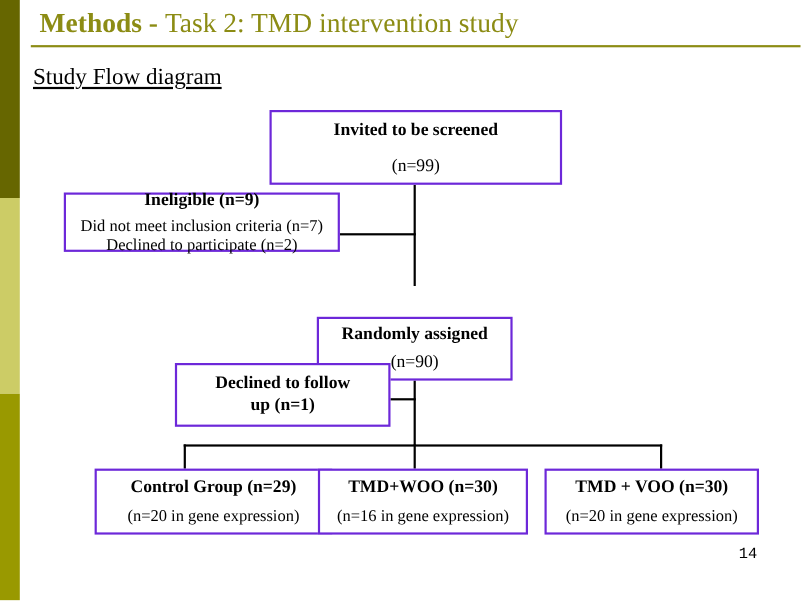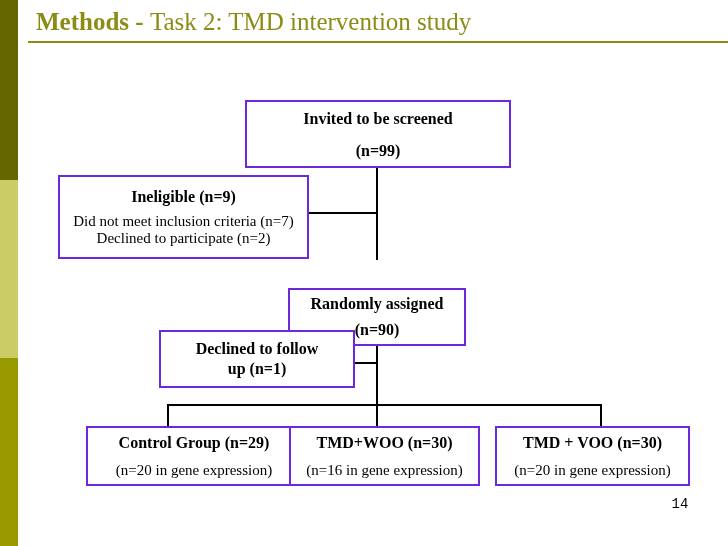--- a/index.html
+++ b/index.html
@@ -75,36 +75,36 @@
     text-align: center;
     color: #000000;
     z-index: 3;
   }
   .flow-title {
     font-weight: bold;
     font-size: 16px;
     line-height: 20px;
   }
   .flow-sub {
-    font-weight: bold;
+    font-weight: normal;
     font-size: 16px;
     line-height: 20px;
   }
   .flow-note {
     font-weight: normal;
     font-size: 15px;
     line-height: 17px;
   }
 
   
   #box-invited   { left: 245px; top: 100px; width: 266px; height: 68px; }
   #box-invited .flow-title { margin-top: 2px; }
   #box-invited .flow-sub   { margin-top: 12px; }
 
-  #box-ineligible { left: 58px; top: 175px; width: 251px; height: 84px; padding: 2px 4px; }
+  #box-ineligible { left: 58px; top: 175px; width: 251px; height: 54px; padding: 2px 4px; }
   #box-ineligible .flow-title { margin-bottom: 6px; }
 
   #box-random    { left: 288px; top: 260px; width: 178px; height: 58px; margin-top: 28px; }
   #box-random .flow-sub { margin-top: 6px; }
 
   #box-declined  { left: 115px; top: 330px; width: 196px; height: 58px; margin-left: 44px; }
 
   #box-control   { left: 86px;  top: 426px; width: 216px; height: 60px; }
   #box-woo       { left: 289px; top: 426px; width: 191px; height: 60px; }
   #box-voo       { left: 495px; top: 426px; width: 195px; height: 60px; }
@@ -153,20 +153,21 @@
 
 <div id="slide">
 
   <div class="sidebar-band" id="band-top"></div>
   <div class="sidebar-band" id="band-mid"></div>
   <div class="sidebar-band" id="band-bottom"></div>
 
   <div id="header-title"><span class="strong">Methods - </span><span>Task 2: TMD intervention study</span></div>
   <div id="header-rule"></div>
 
+  <div id="section-caption">Study Flow diagram</div>
 
   <div class="line line-v" id="trunk-1"></div>
   <div class="line line-h" id="conn-ineligible"></div>
   <div class="line line-v" id="trunk-2"></div>
   <div class="line line-h" id="conn-declined"></div>
   <div class="line line-h" id="branch-bar"></div>
   <div class="line line-v" id="drop-control"></div>
   <div class="line line-v" id="drop-woo"></div>
   <div class="line line-v" id="drop-voo"></div>
 

